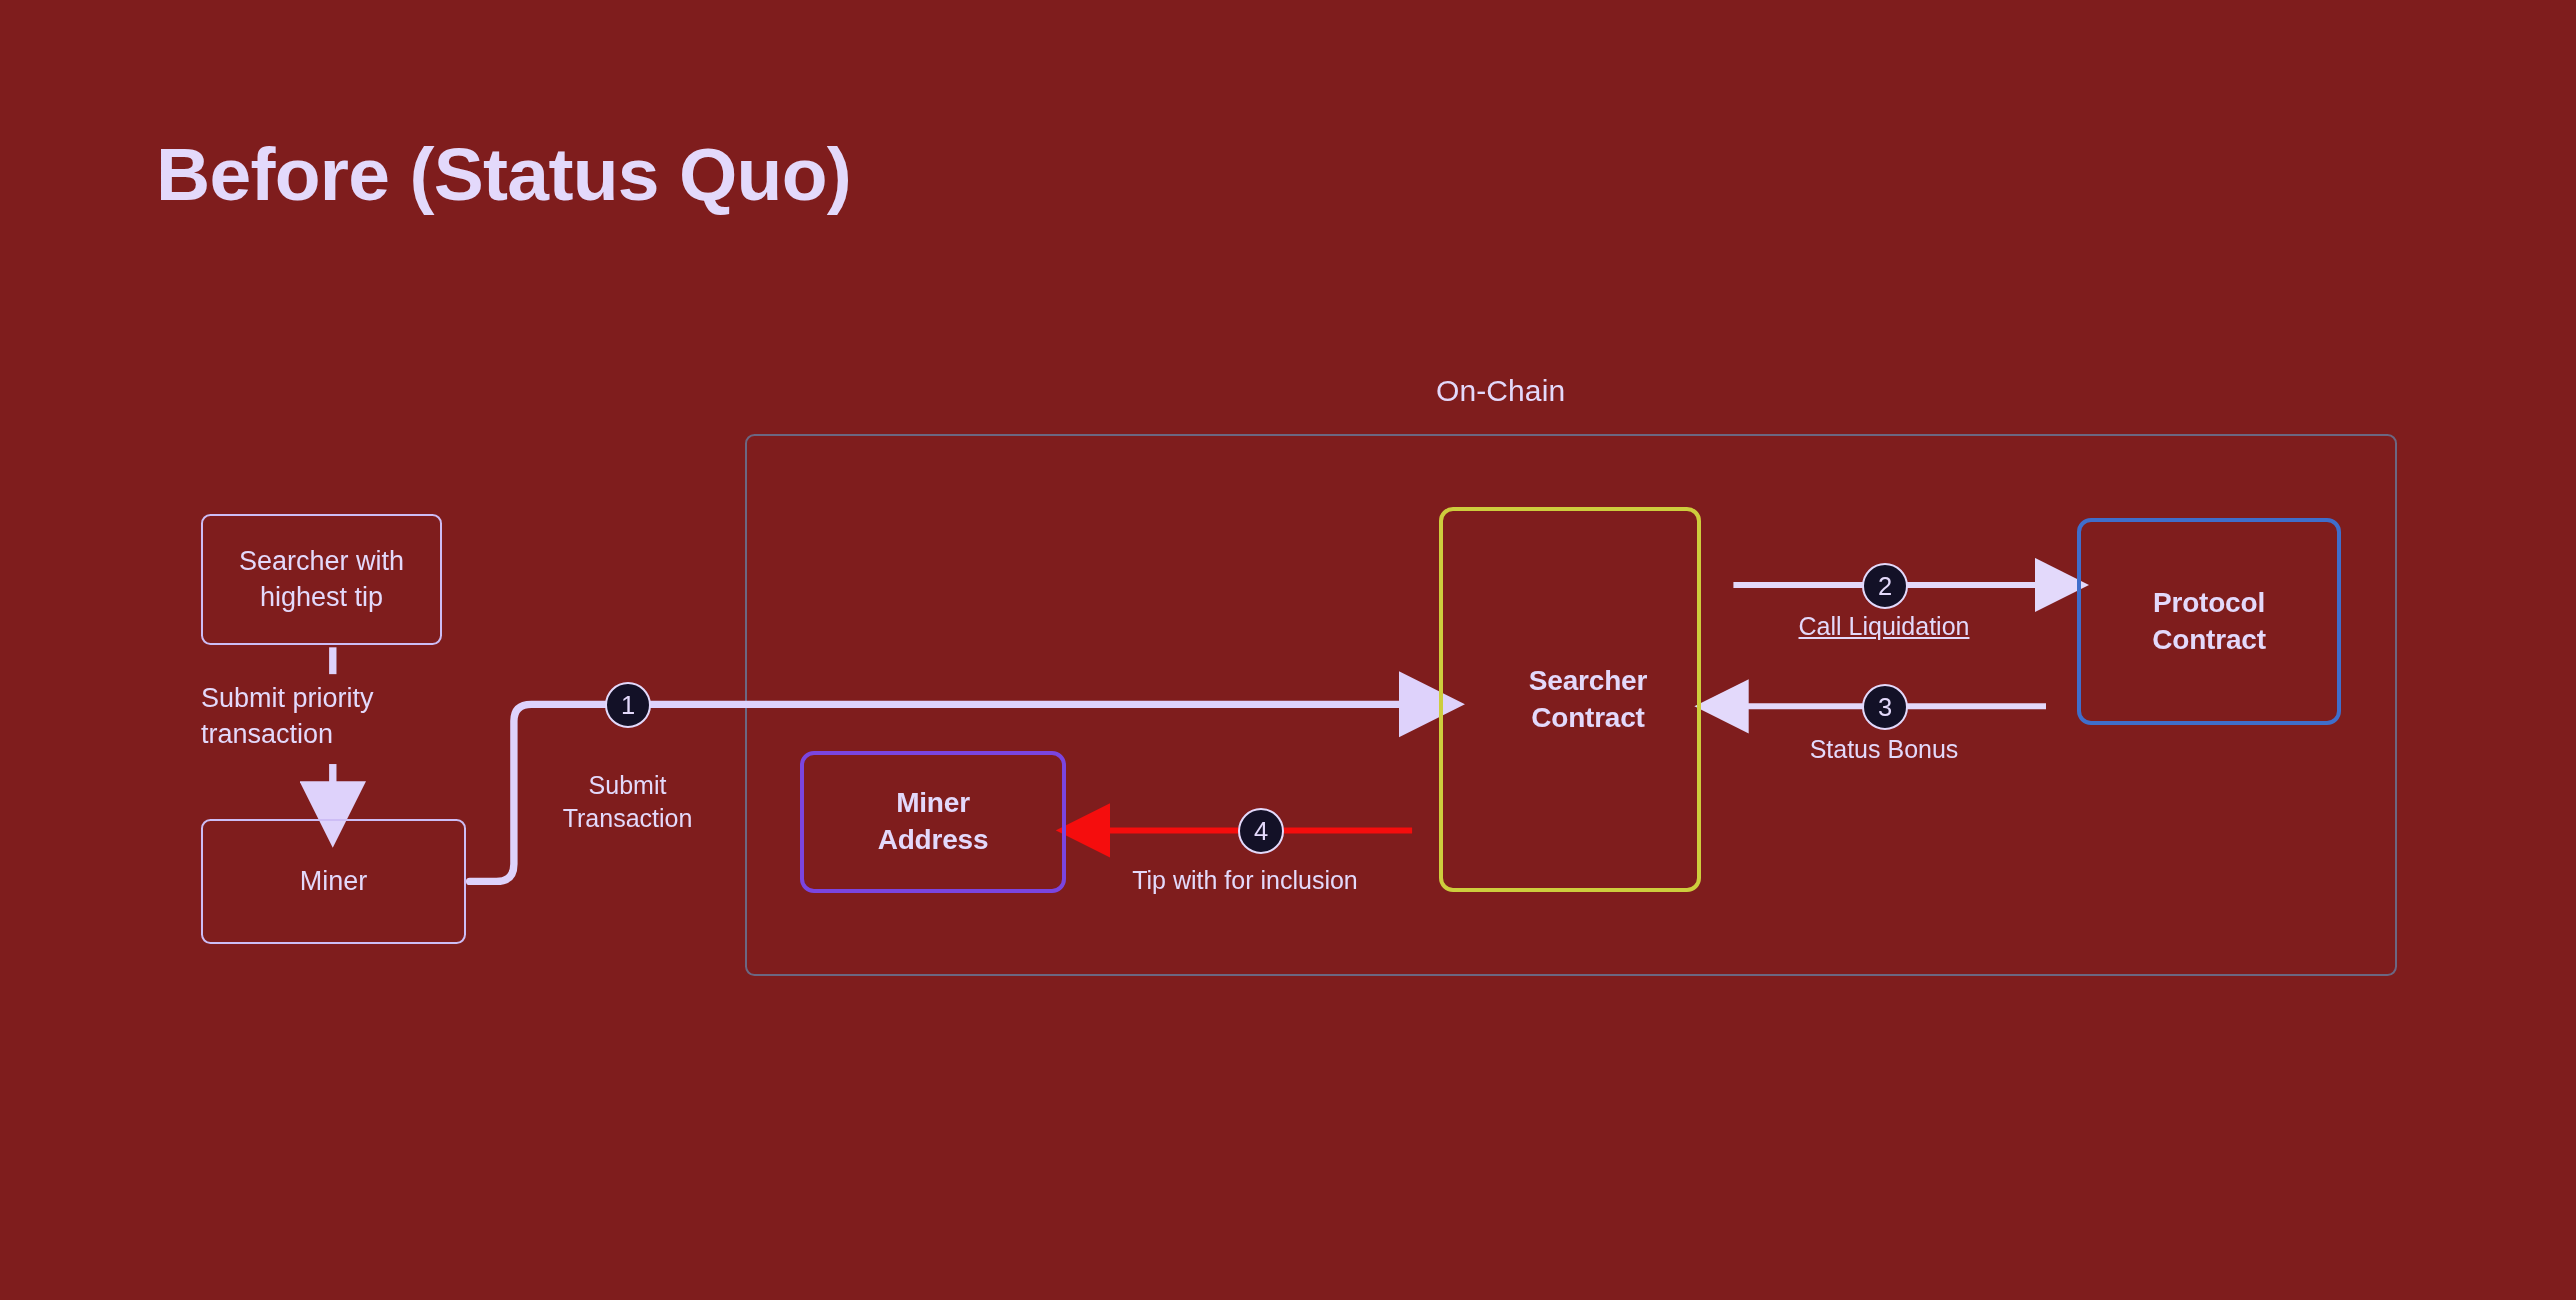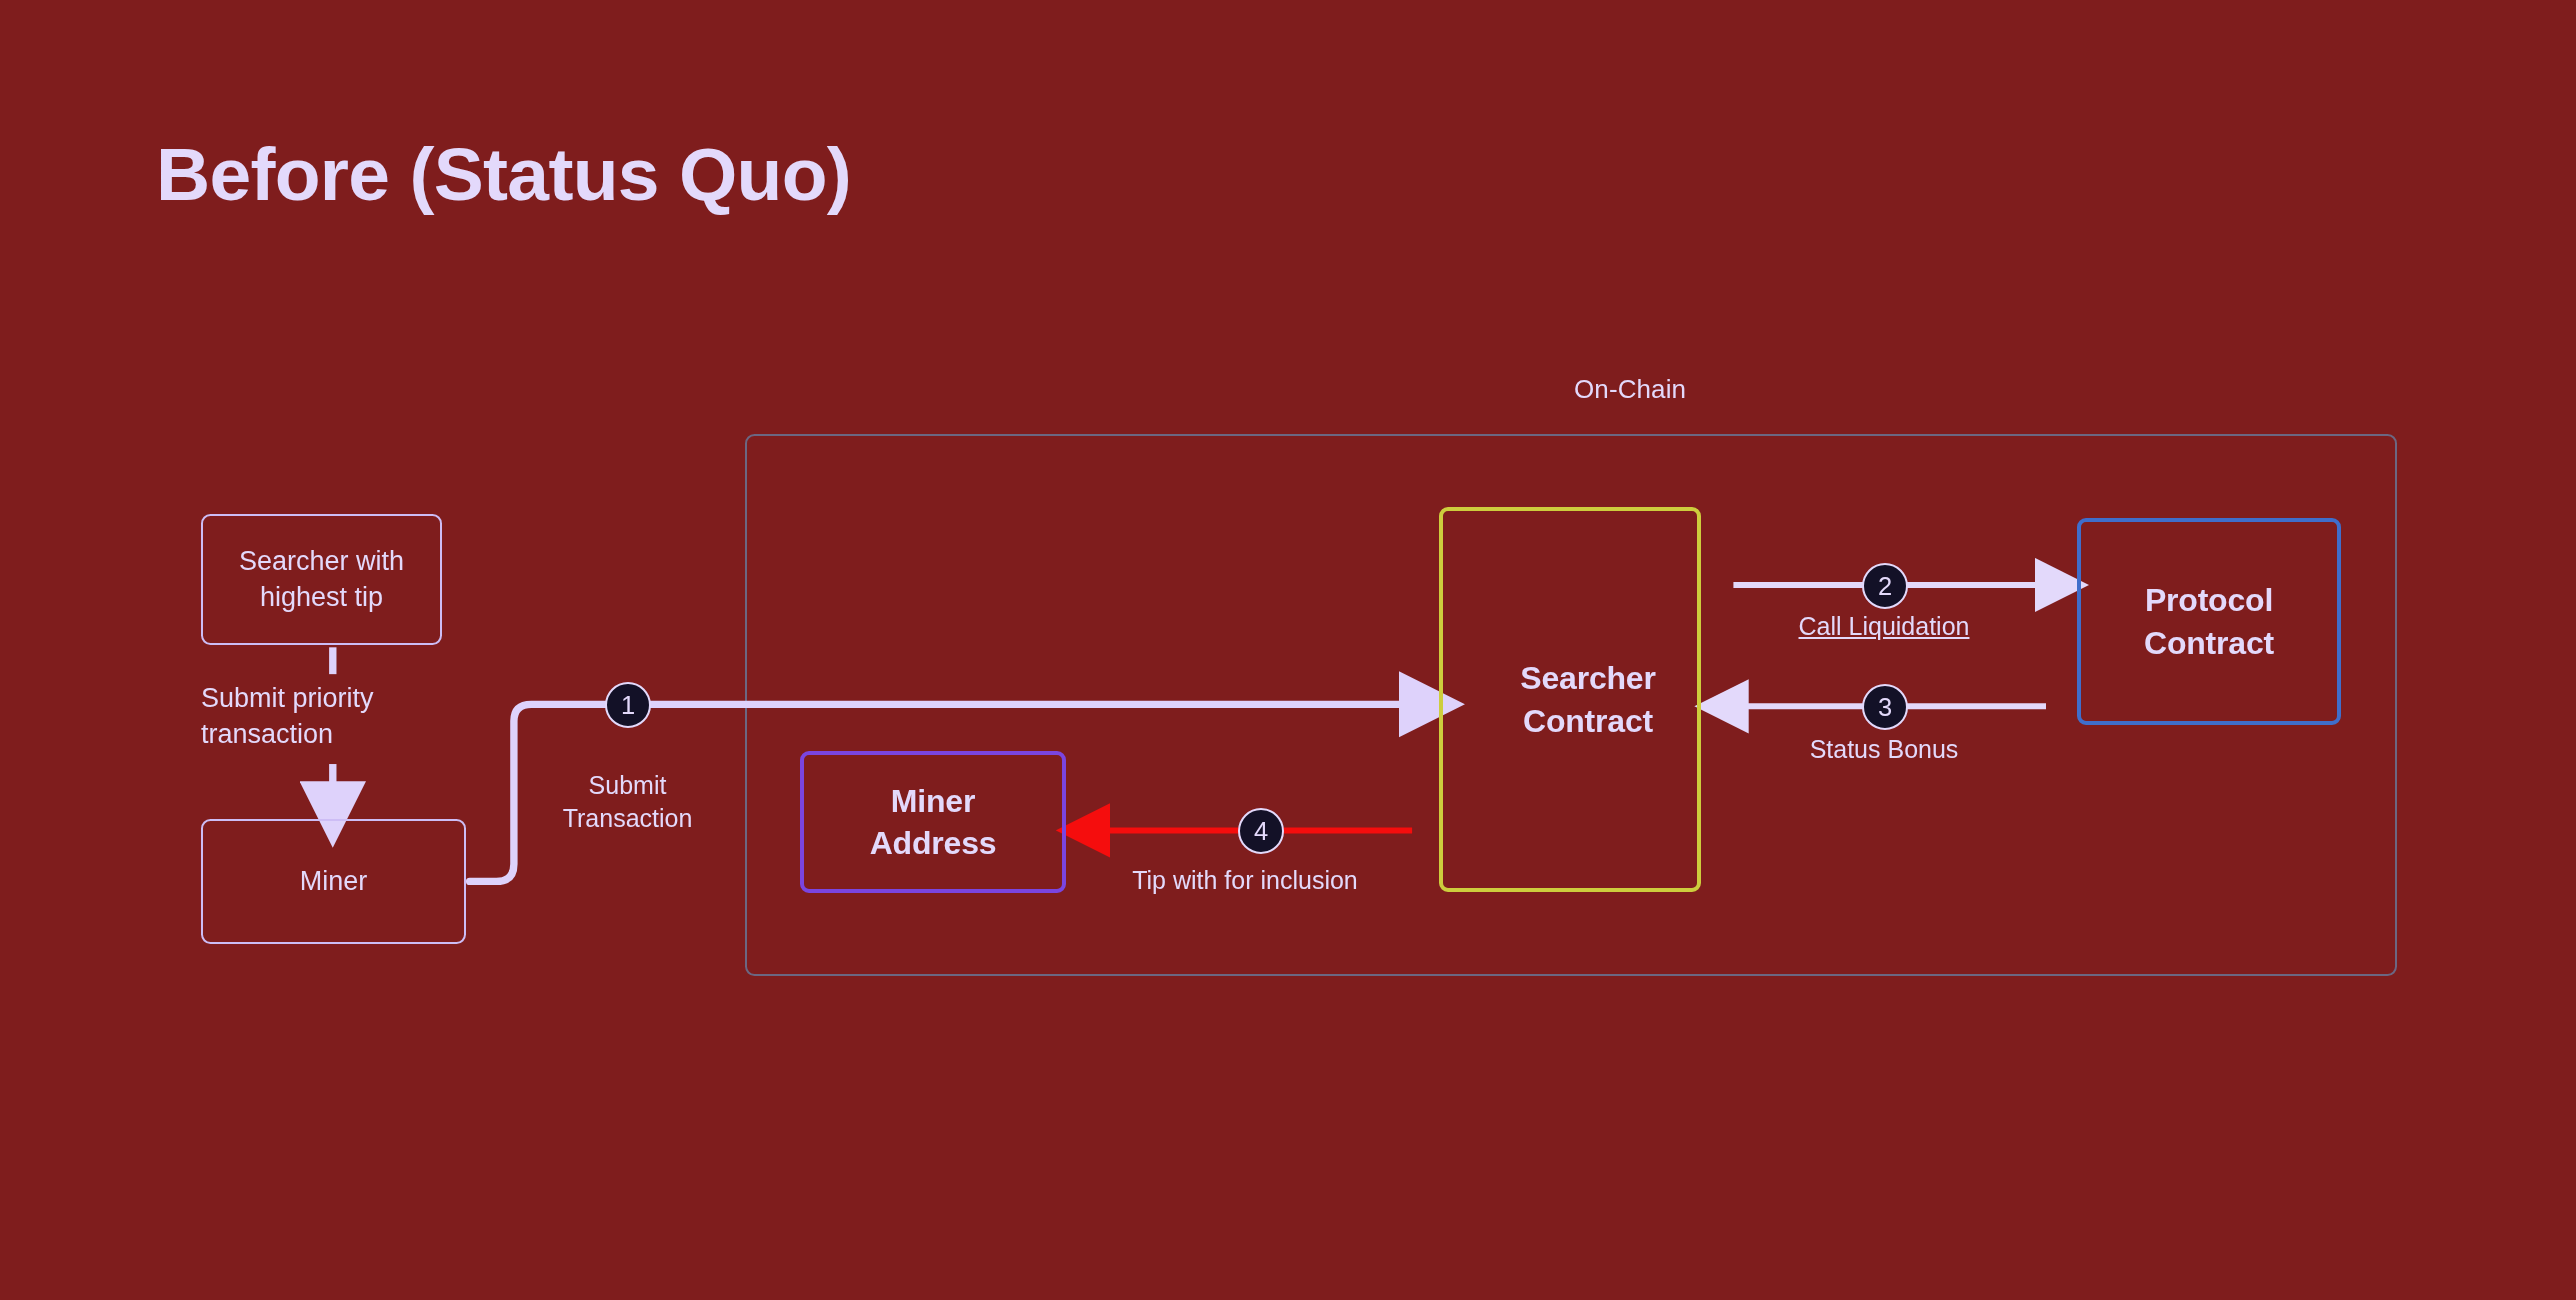--- a/index.html
+++ b/index.html
@@ -30,23 +30,23 @@
     font-size: 75px;
     font-weight: 700;
     letter-spacing: -0.7px;
     color: #e3d9fb;
     white-space: nowrap;
     line-height: 1.1;
   }
 
   
   #onchain-label {
-    left: 1574px;
+    left: 1436px;
     top: 374px;
-    font-size: 26px;
+    font-size: 30px;
     color: #e3d9fb;
     white-space: nowrap;
     letter-spacing: 0.1px;
   }
   #onchain-container {
     left: 745px;
     top: 434px;
     width: 1652px;
     height: 542px;
     border: 2.7px solid #6b6782;
@@ -66,22 +66,22 @@
   .node-plain {
     border: 2px solid #cdbdf5;
     border-radius: 9.4px;
     font-size: 27px;
     line-height: 1.32;
     font-weight: 400;
   }
   .node-accent {
     border-width: 4.7px;
     border-style: solid;
-    border-radius: 9px;
-    font-size: 32px;
+    border-radius: 14px;
+    font-size: 28px;
     font-weight: 700;
     line-height: 1.32;
     letter-spacing: -0.2px;
   }
 
   #node-searcher-tip { left: 201px;  top: 514px;  width: 241px; height: 131px; }
   #node-miner        { left: 201px;  top: 819px; width: 265px; height: 125px; }
   #node-miner-address{ left: 800px; top: 751px; width: 266px; height: 142px; border-color: #7a45e0; }
   #node-searcher-ctr { left: 1439px; top: 507px;  width: 262px; height: 385px; border-color: #cdcd3d; padding-left: 36px; }
   #node-protocol-ctr { left: 2077px; top: 518px;  width: 264px; height: 207px; border-color: #3f6ecb; }

